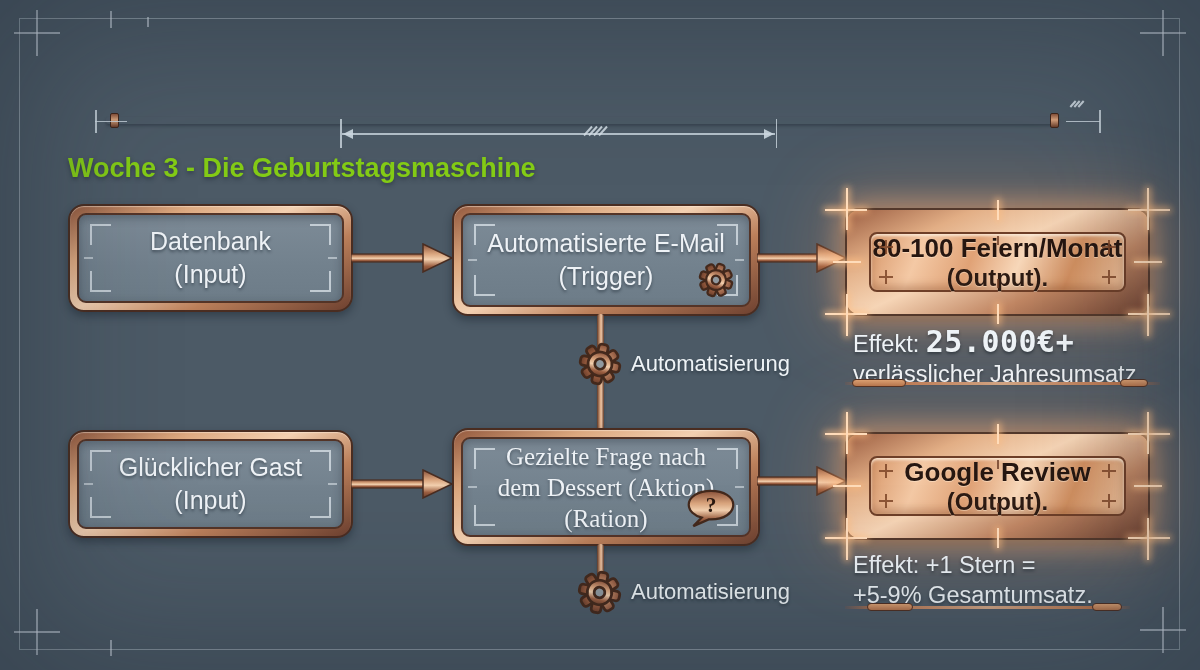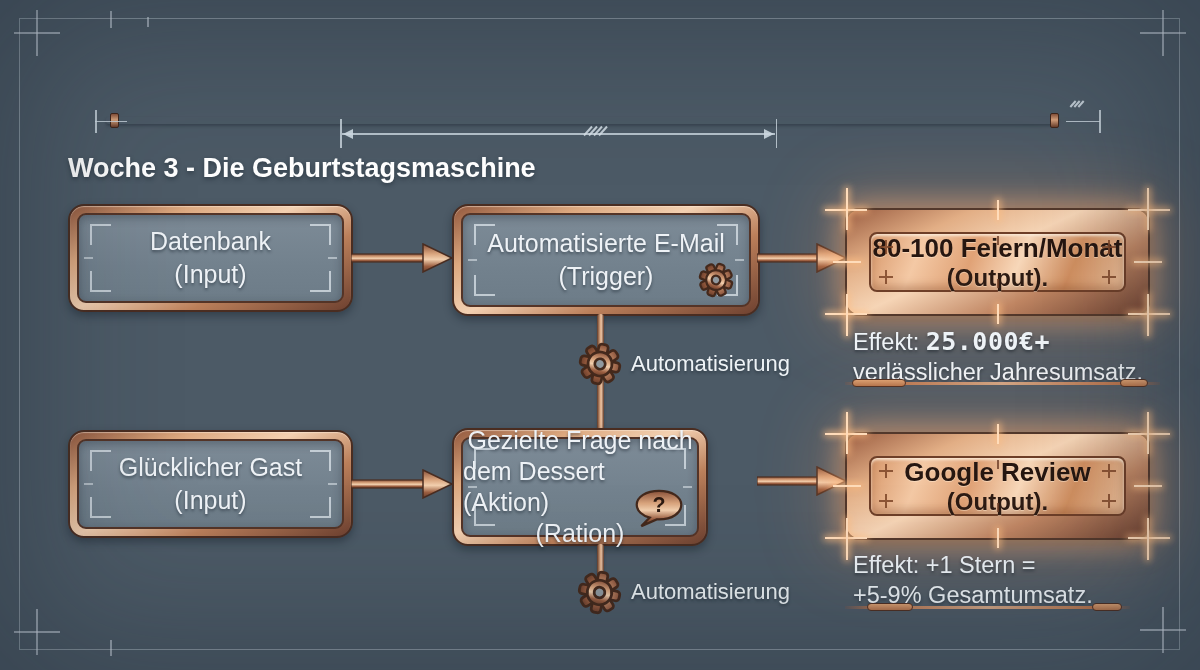--- a/index.html
+++ b/index.html
@@ -30,21 +30,21 @@
   .dim{left:340px;top:119px;width:437px;height:30px;}
   .dim .line{position:absolute;left:2px;right:2px;top:14px;height:1.5px;background:rgba(208,219,228,.8);}
   .dim .tl{position:absolute;left:0;top:0;width:1.5px;height:29px;background:rgba(208,219,228,.8);}
   .dim .tr{position:absolute;right:0;top:0;width:1.5px;height:29px;background:rgba(208,219,228,.8);}
   .dim .al{position:absolute;left:3px;top:10px;width:0;height:0;border-top:5px solid transparent;border-bottom:5px solid transparent;border-right:10px solid rgba(208,219,228,.9);}
   .dim .ar{position:absolute;right:3px;top:10px;width:0;height:0;border-top:5px solid transparent;border-bottom:5px solid transparent;border-left:10px solid rgba(208,219,228,.9);}
   .hatch3 span{display:inline-block;width:2px;height:12px;background:rgba(215,225,233,.85);transform:rotate(42deg);margin-right:3px;}
   .hatch3.small span{height:8px;margin-right:2px;}
 
   
-  .sec-heading{font-size:27px;font-weight:700;color:#ffffff;text-shadow:0 2px 4px rgba(22,32,42,.5);}
+  .sec-heading{font-size:27px;font-weight:700;color:#84cc16;text-shadow:0 2px 4px rgba(22,32,42,.5);}
   .auto-label{font-size:22px;color:#eef3f6;text-shadow:0 2px 3px rgba(22,32,42,.5);}
 
   
   .box{border-radius:16px;padding:7px;box-sizing:border-box;border:2px solid #4a2d21;
     background:linear-gradient(155deg,#93593e 0%,#dca87f 24%,#f3d0b1 45%,#bb7f5a 68%,#6e4130 100%);
     box-shadow:0 4px 9px rgba(15,25,35,.4), inset 0 1px 1px rgba(255,240,225,.5);}
   .box-inner{position:relative;width:100%;height:100%;border-radius:9px;border:2px solid #543427;box-sizing:border-box;
     background:linear-gradient(180deg,#7d8b97 0%,#72818d 60%,#6d7c88 100%);
     box-shadow:inset 0 3px 10px rgba(25,35,45,.35);
     display:flex;flex-direction:column;align-items:center;justify-content:center;}
@@ -71,21 +71,21 @@
   .plus{position:absolute;width:14px;height:14px;opacity:.85;}
   .plus::before{content:"";position:absolute;left:0;top:6px;width:14px;height:2px;background:#7e4628;}
   .plus::after{content:"";position:absolute;left:6px;top:0;width:2px;height:14px;background:#7e4628;}
   .dkdash{position:absolute;width:2px;height:9px;background:#6e3f28;left:calc(50% - 1px);opacity:.8;}
 
   
   .vline{width:7px;border-radius:3px;background:linear-gradient(90deg,#5e3827,#d8a47e 45%,#f0c8a8 60%,#5e3827);box-shadow:0 2px 3px rgba(15,25,35,.3);}
 
   
   .effect{color:#eef3f7;font-size:23.5px;line-height:30px;text-shadow:0 2px 3px rgba(20,30,40,.5);}
-  .effect .mono{font-family:"DejaVu Sans Mono",monospace;font-weight:700;font-size:25px;letter-spacing:.5px;}
+  .effect .mono{font-family:"DejaVu Sans Mono",monospace;font-weight:700;font-size:30px;letter-spacing:.5px;}
   .effect-underline{height:3px;background:linear-gradient(90deg,rgba(150,85,55,.15),#b5714b 12%,#cfa585 50%,#b5714b 88%,rgba(150,85,55,.15));}
   .pill{position:absolute;height:8px;top:-3px;border-radius:4px;background:linear-gradient(180deg,#d99f72,#b4744c);border:1.5px solid #4f2f22;box-sizing:border-box;}
 </style>
 </head>
 <body>
 
 <svg width="0" height="0" style="position:absolute">
   <defs>
     <linearGradient id="copGrad" x1="0" y1="0" x2="0" y2="1">
       <stop offset="0" stop-color="#8a523a"></stop>
@@ -238,21 +238,21 @@
       <div class="box-text">Glücklicher Gast</div>
       <div class="box-text">(Input)</div>
     </div>
   </div>
 
   <svg class="abs" style="left:351px;top:469px;" width="104" height="30">
     <rect x="0" y="11" width="74" height="8" fill="url(#copGrad)" stroke="#4a2d21" stroke-width="1.2"></rect>
     <polygon points="72,1 101,15 72,29" fill="url(#copGrad)" stroke="#4a2d21" stroke-width="1.5"></polygon>
   </svg>
 
-  <div class="abs box" style="left:452px;top:428px;width:256px;height:118px;">
+  <div class="abs box" style="left:452px;top:428px;width:308px;height:118px;font-family:Liberation Serif, serif;">
     <div class="box-inner">
       <div class="bracket tl"></div>
       <div class="bracket tr"></div>
       <div class="bracket bl"></div>
       <div class="bracket br"></div>
       <div class="mid-tick l"></div>
       <div class="mid-tick r"></div>
       <div class="box-text" style="line-height:31px;">Gezielte Frage nach</div>
       <div class="box-text" style="line-height:31px;">dem Dessert (Aktion)</div>
       <div class="box-text" style="line-height:31px;">(Ration)</div>

